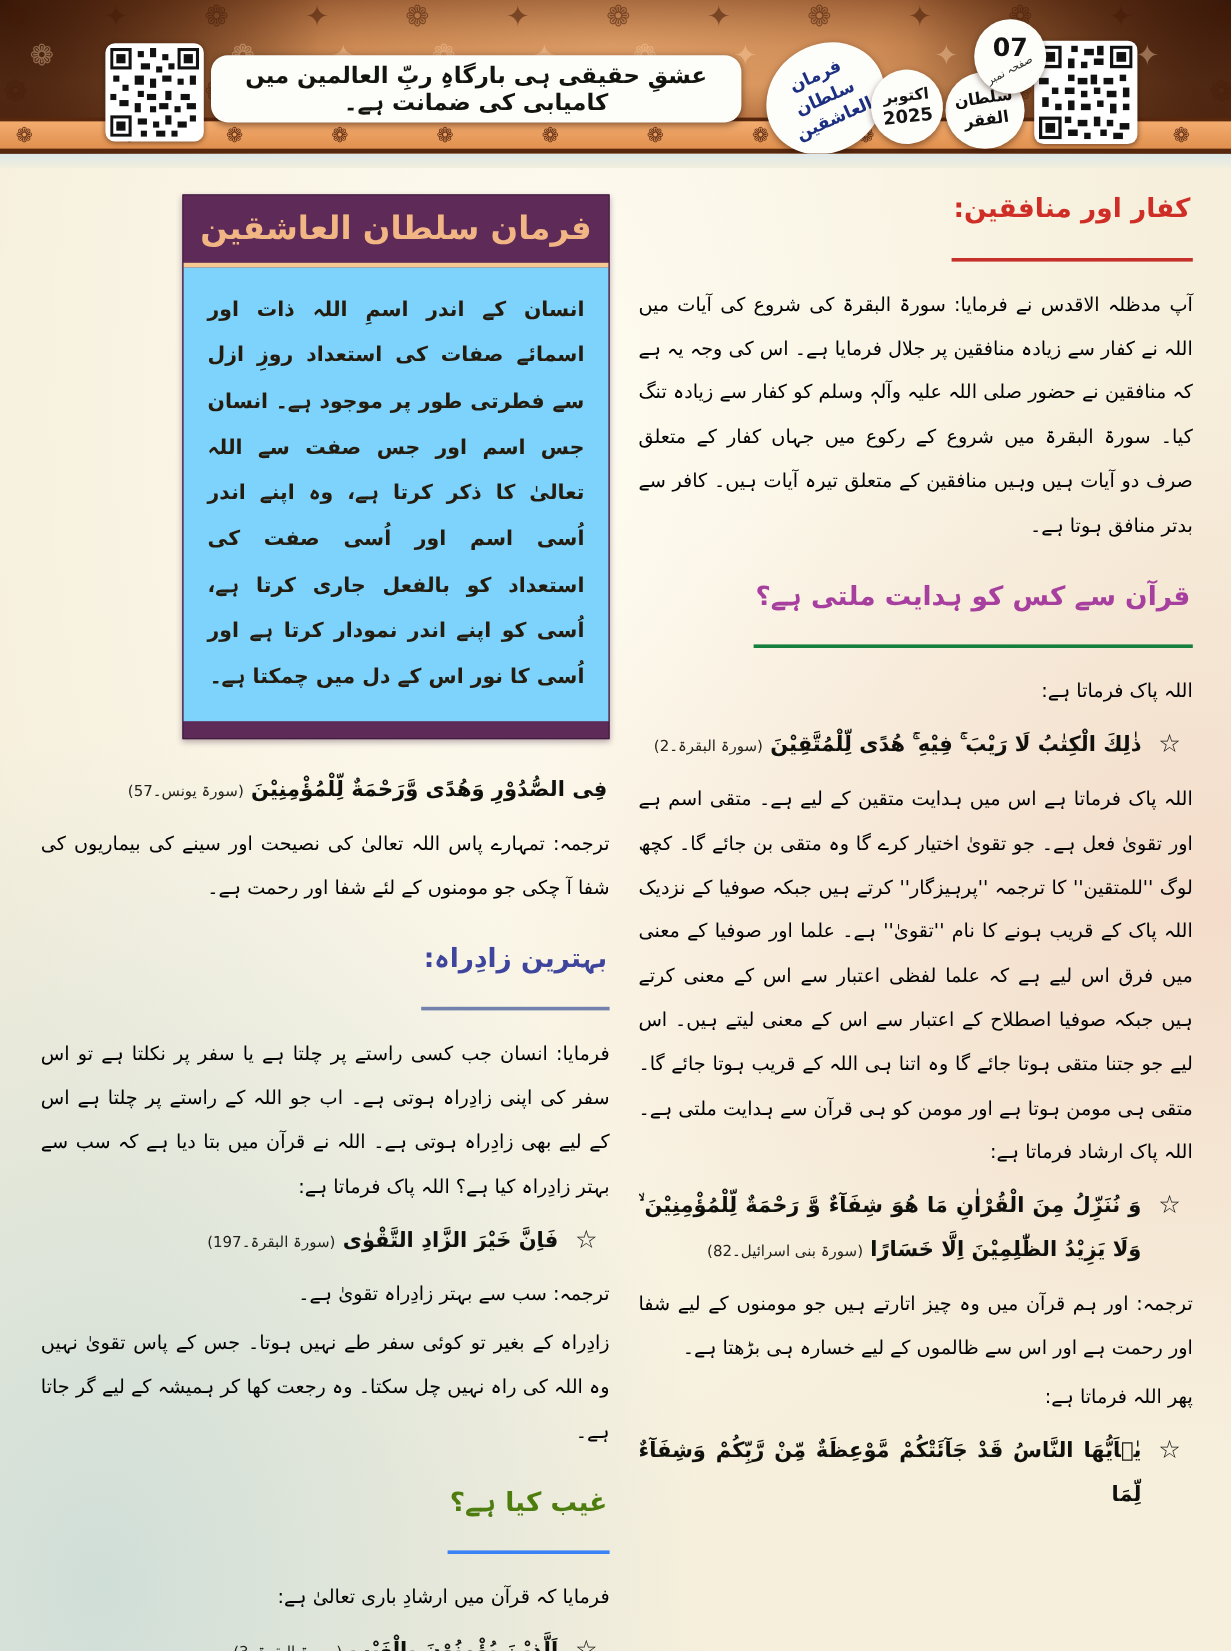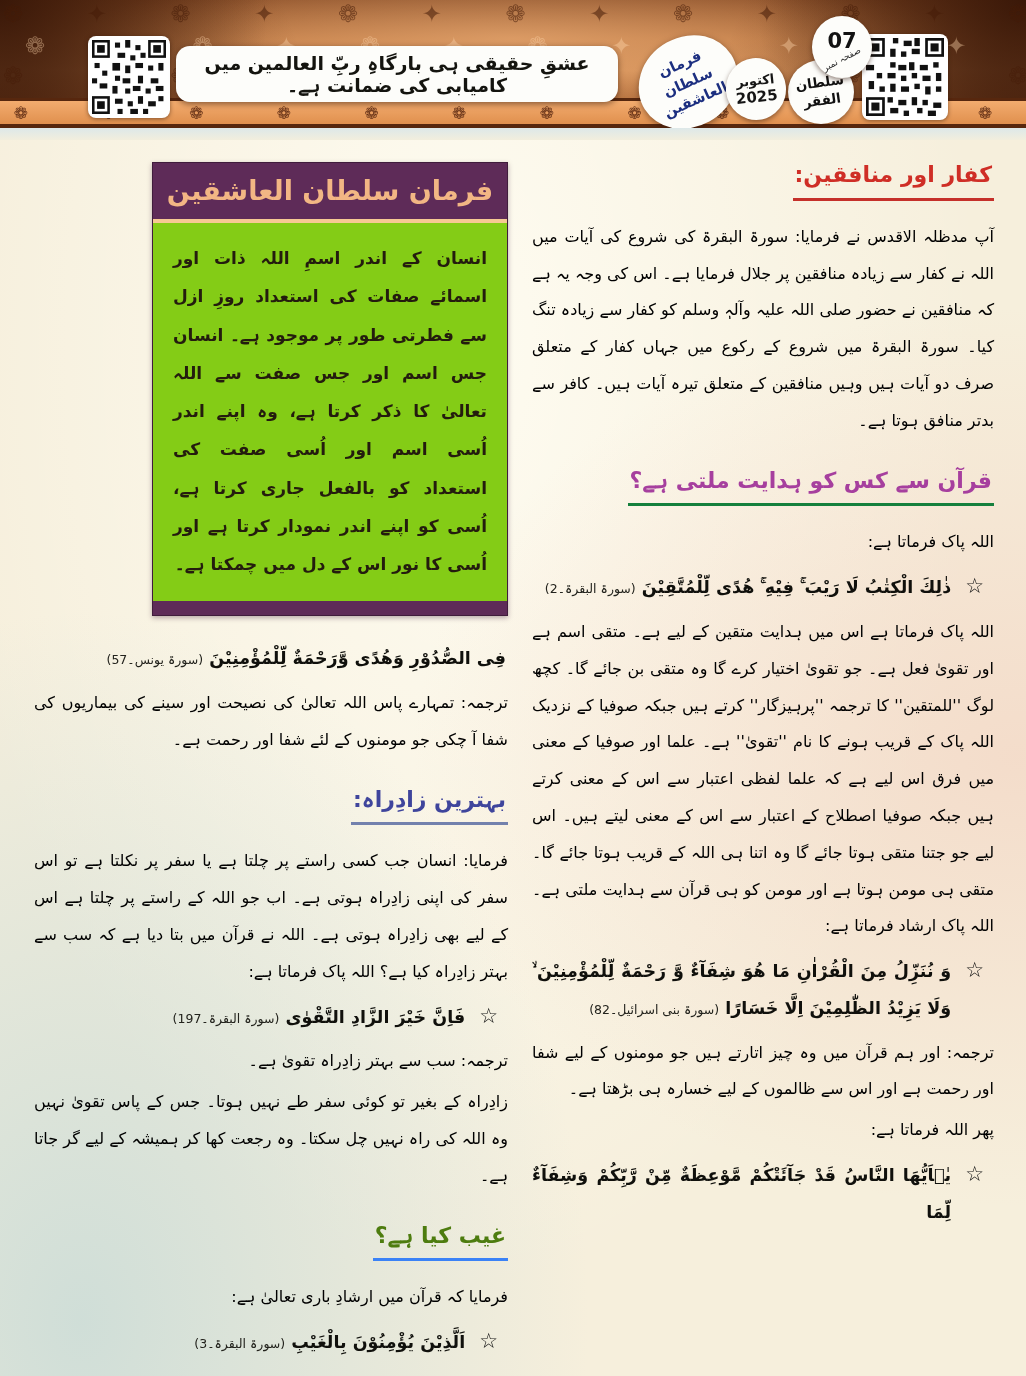--- a/index.html
+++ b/index.html
@@ -87,40 +87,40 @@
   .c-month .y{ font-size:15px; font-weight:bold; color:#151515; }
   .c-logo{ left:788px; top:60px; width:66px; height:64px; z-index:1; }
   .c-logo span{ font-size:13.5px; font-weight:bold; color:#101010; transform:rotate(-8deg); text-align:center; line-height:1.3; }
 
   
   main{ display:flex; gap:24px; padding:12px 32px 0; }
   .col-right{ width:462px; }
   .col-left{ width:474px; }
 
   h2.sec{ display:inline-block; font-size:22px; font-weight:bold; line-height:1.4;
-    padding:0 2px 7px; margin:22px 0 14px; }
+    padding:0 2px 24px; margin:22px 0 14px; }
   h2.red{ color:#cf2e26; border-bottom:3px solid #c5302a; margin-top:8px; }
   h2.magenta{ color:#a63f9e; border-bottom:3px solid #15803d; }
   h2.blue{ color:#3f459c; border-bottom:3px solid #7381ad; }
   h2.green{ color:#4d7c0f; border-bottom:3px solid #3b82f6; }
 
   p.body{ font-size:16px; line-height:2.3; text-align:justify; color:#000000; margin:4px 0; }
 
   .verse-row{ display:flex; align-items:flex-start; gap:14px; padding:4px 10px 4px 0; margin:2px 0; }
   .star{ font-size:21px; line-height:1.7; color:#111; flex:0 0 auto; }
   .verse-text{ font-size:17.5px; font-weight:bold; line-height:2.1; color:#10100c; text-align:justify; }
   .verse-ref{ font-size:12.5px; font-weight:normal; color:#23231d; white-space:nowrap; }
 
   
   .fbox{ background:#5e2b58; border:1px solid #401c3c; margin:10px 0 20px;
     box-shadow:0 2px 5px rgba(60,25,55,.35); padding-bottom:14px; width:356px; }
   .fbox-head{ background:#5e2b58; min-height:60px; display:flex; align-items:center; justify-content:center;
     border-bottom:4px solid #f6c993; }
   .fbox-head span{ font-size:27px; font-weight:bold; color:#f2b684; text-align:center; line-height:1.5; }
-  .fbox-body{ background:#84cc16; padding:16px 20px 18px; }
+  .fbox-body{ background:#7dd3fc; padding:16px 20px 18px; }
   .fbox-body p{ font-size:17px; font-weight:bold; line-height:2.25; text-align:justify; color:#241c0e; }
 </style>
 </head>
 <body>
 
 <header class="orn-header">
   <div class="orn-row r1"></div>
   <div class="orn-row r2"></div>
   <div class="orn-row r3"></div>
   <div class="orn-strip"></div>

